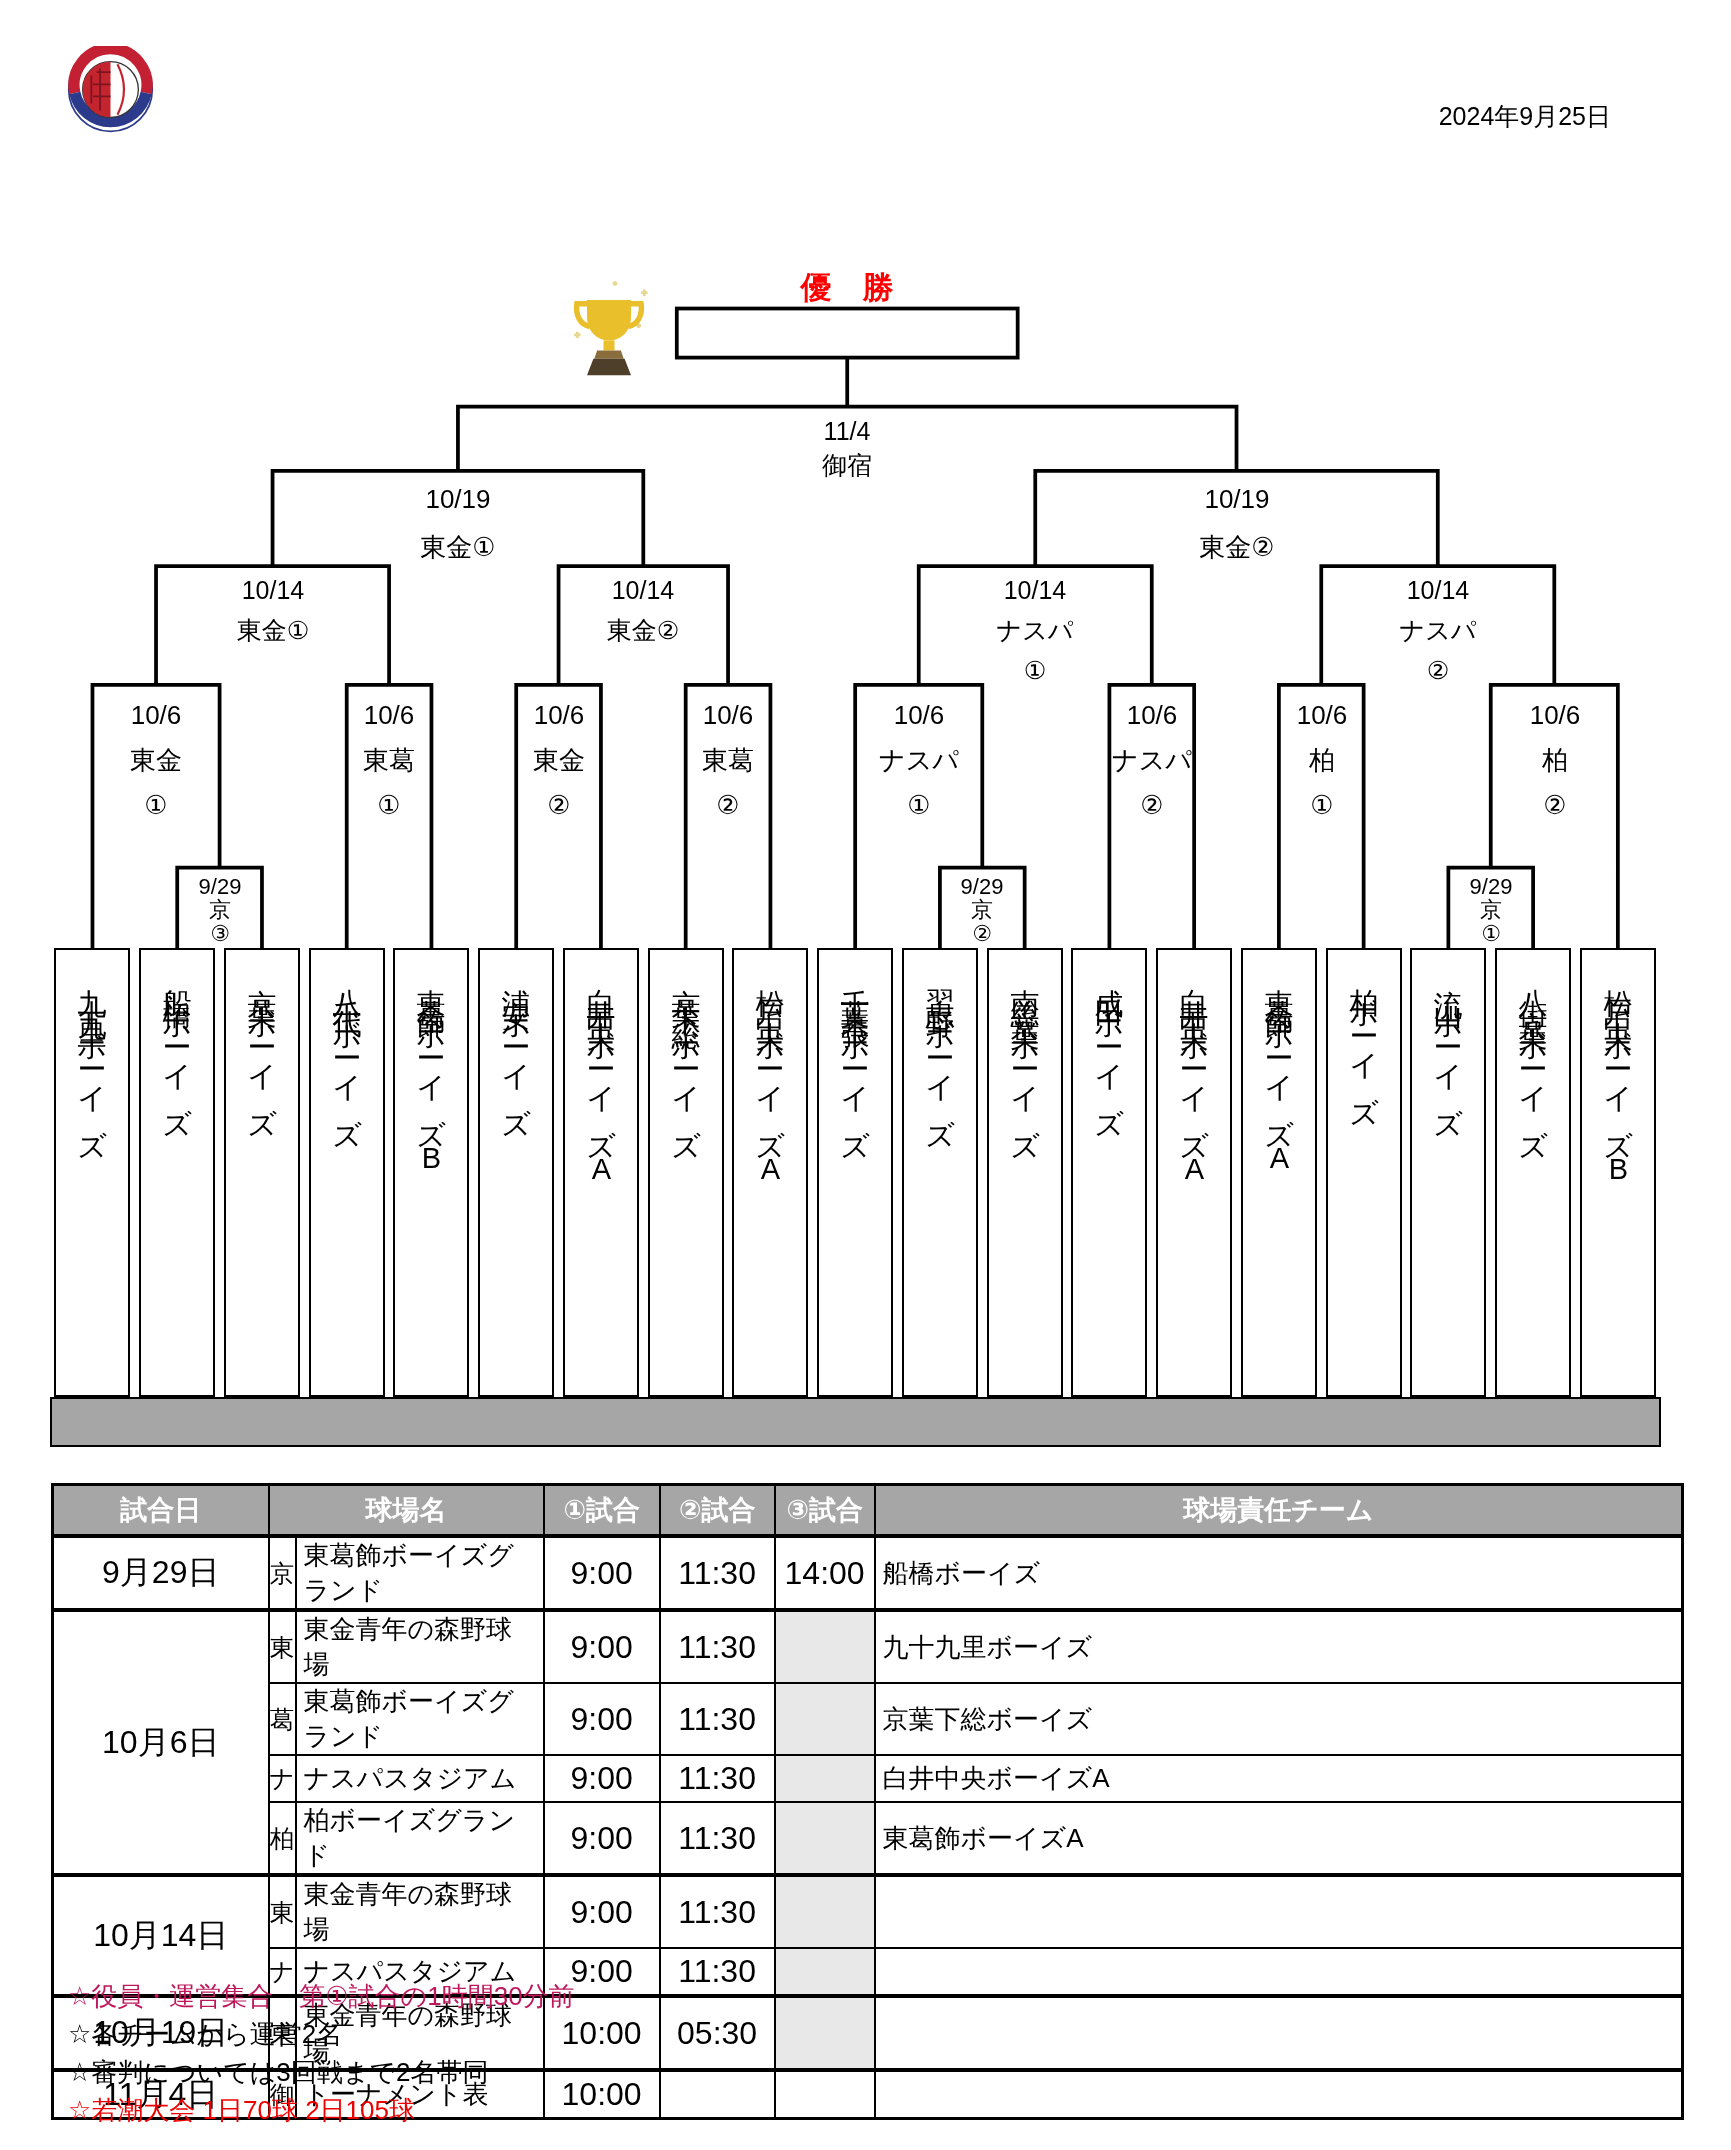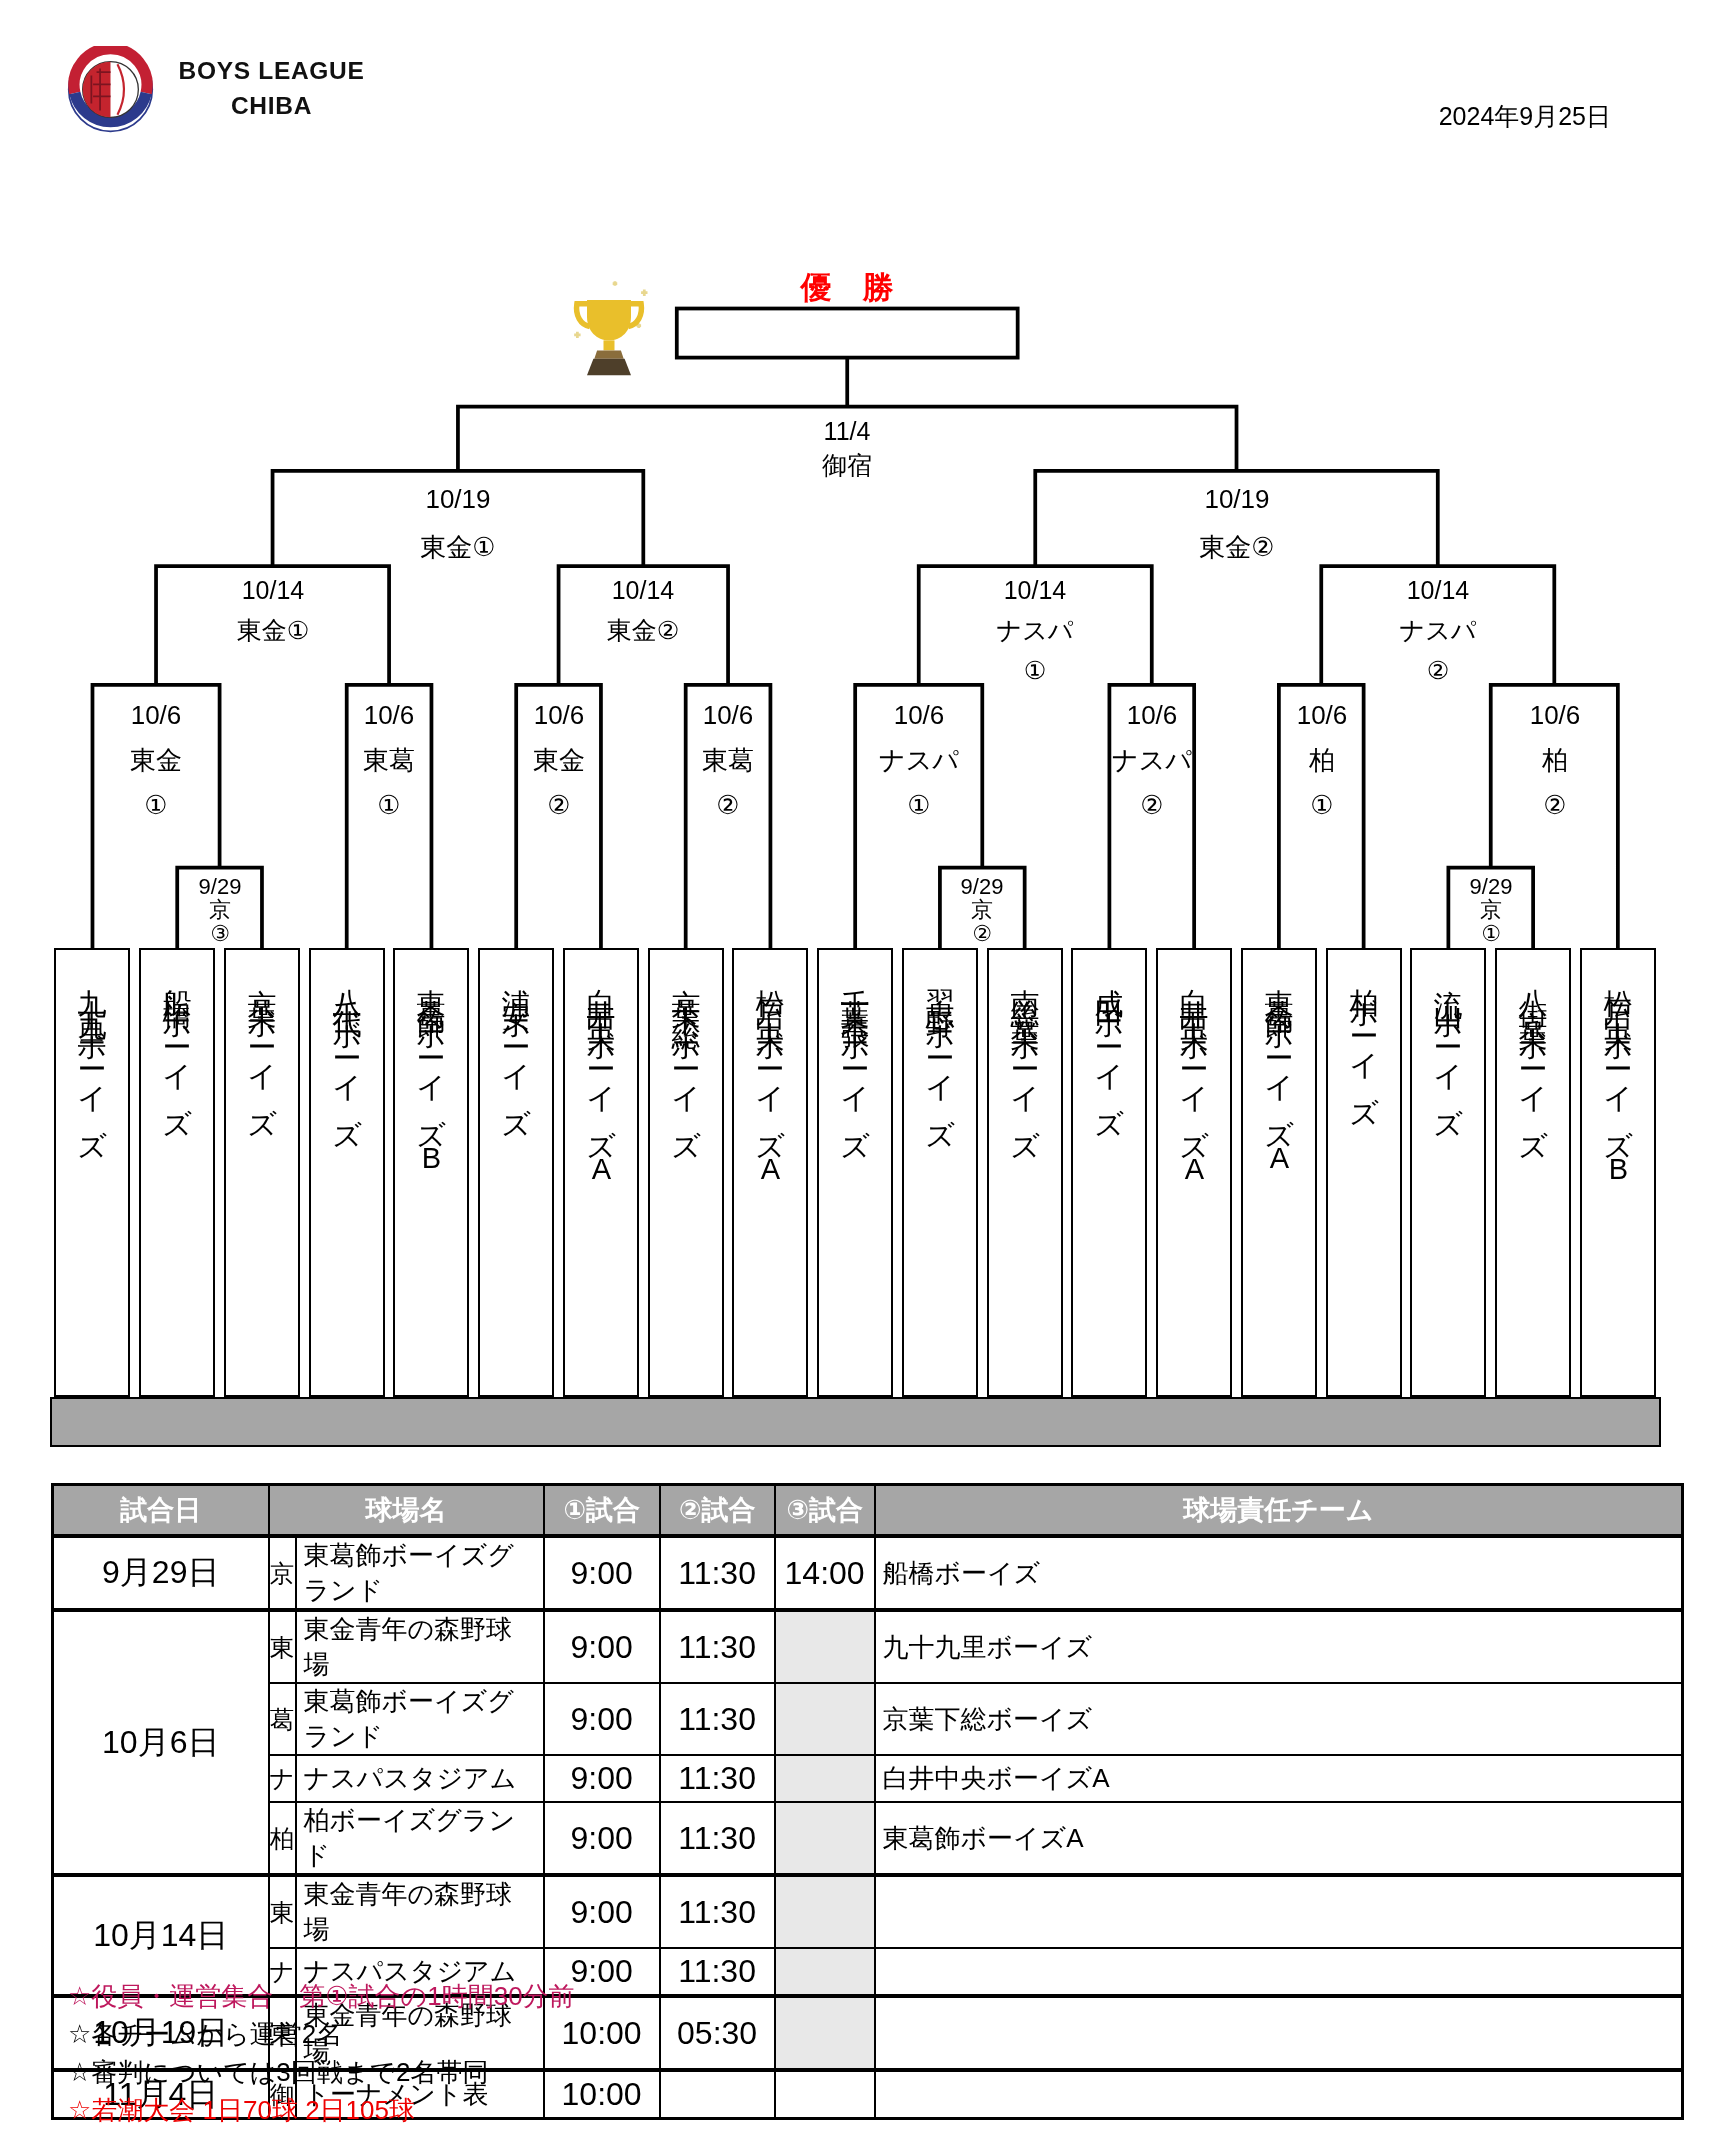--- a/index.html
+++ b/index.html
@@ -67,24 +67,20 @@
   <div id="logo-wrap">
     <svg id="logo-svg" width="87" height="87" viewBox="0 0 100 100">
       <circle cx="50" cy="50" r="48" fill="#ffffff" stroke="#2c3a8c" stroke-width="2"></circle>
       <path d="M9 54 A42 42 0 1 1 91 54" stroke="#c32033" stroke-width="13" fill="none"></path>
       <path d="M91 54 A42 42 0 0 1 9 54" stroke="#2c3a8c" stroke-width="13" fill="none"></path>
       <circle cx="50" cy="50" r="32" fill="#ffffff" stroke="#333333" stroke-width="1.5"></circle>
       <path d="M50 18 A32 32 0 0 0 50 82 Z" fill="#c4242e"></path>
       <path d="M38 26 V74 M28 34 V66 M34 30 H50 M30 44 H50 M30 58 H50" stroke="#7c1420" stroke-width="2" fill="none"></path>
       <path d="M58 21 q15 29 0 58" stroke="#c4242e" stroke-width="2.5" fill="none"></path>
     </svg>
-    <div id="logo-text">
-      <div>BOYS LEAGUE</div>
-      <div>CHIBA</div>
-    </div>
   </div>
   <div id="doc-date">2024年9月25日</div>
 
 
   <div id="bracket">
     <svg id="bracket-svg" style="position:absolute;left:0;top:0;" width="1731" height="2151" viewBox="0 0 2539 3154">
       <path id="bracket-path" fill="none" stroke="#000" stroke-width="5.5" stroke-linecap="square" d="M259.95 1272H384.25M259.95 1272V1390M384.25 1272V1390M1378.6499999999999 1272H1502.95M1378.6499999999999 1272V1390M1502.95 1272V1390M2124.45 1272H2248.75M2124.45 1272V1390M2248.75 1272V1390M135.65 1004H322.1M135.65 1004V1390M322.1 1004V1272M508.55 1004H632.85M508.55 1004V1390M632.85 1004V1390M757.15 1004H881.4499999999999M757.15 1004V1390M881.4499999999999 1004V1390M1005.75 1004H1130.05M1005.75 1004V1390M1130.05 1004V1390M1254.35 1004H1440.8M1254.35 1004V1390M1440.8 1004V1272M1627.25 1004H1751.55M1627.25 1004V1390M1751.55 1004V1390M1875.85 1004H2000.1499999999999M1875.85 1004V1390M2000.1499999999999 1004V1390M2186.6 1004H2373.0499999999997M2186.6 1004V1272M2373.0499999999997 1004V1390M228.875 830H570.7M228.875 830V1004M570.7 830V1004M819.3 830H1067.9M819.3 830V1004M1067.9 830V1004M1347.5749999999998 830H1689.4M1347.5749999999998 830V1004M1689.4 830V1004M1938 830H2279.825M1938 830V1004M2279.825 830V1004M399.7875 690H943.6M399.7875 690V830M943.6 690V830M1518.4875 690H2108.9125M1518.4875 690V830M2108.9125 690V830M671.69375 596H1813.6999999999998M671.69375 596V690M1813.6999999999998 596V690M1242.6968749999999 524V596"></path>
       <rect id="champion-box" fill="#ffffff" stroke="#000" stroke-width="5.5" x="992.6968749999999" y="452" width="500" height="72"></rect>
     </svg>
 

